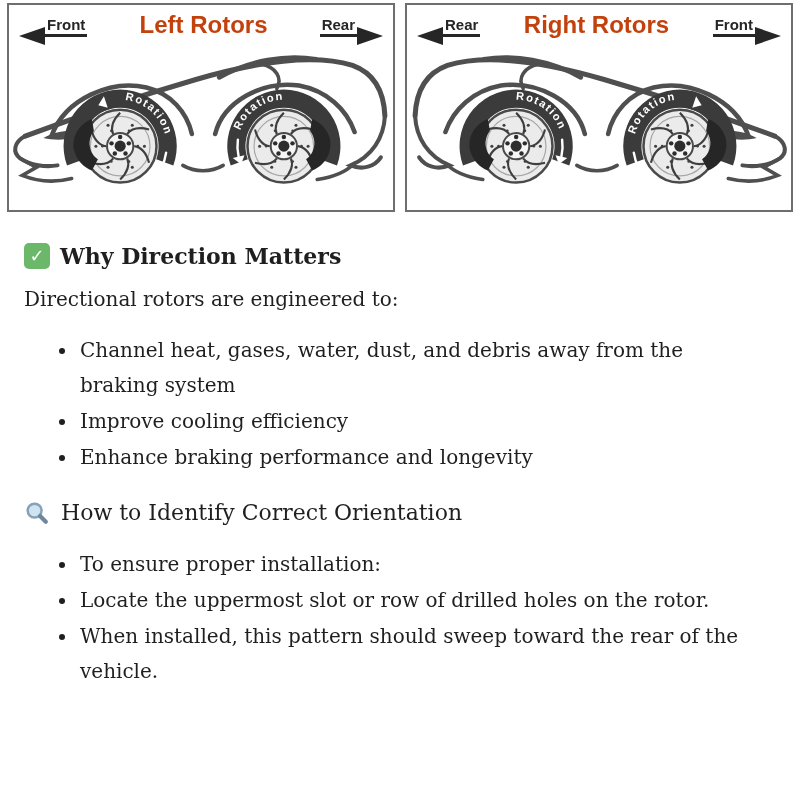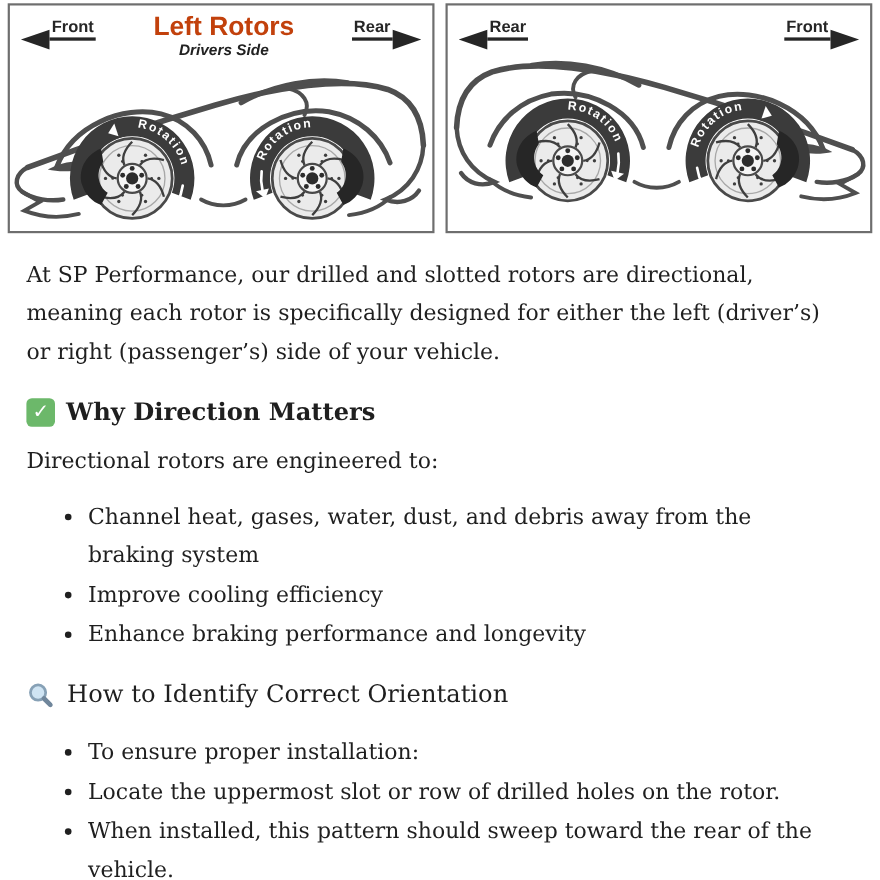--- a/index.html
+++ b/index.html
@@ -123,21 +123,20 @@
 <div class="panels">
 
   <div class="panel">
     <div class="panel-header">
       <div class="dir">
         <span class="tri tri-left"></span>
         <span class="dir-label">Front</span>
       </div>
       <div class="title-block">
         <div class="panel-title">Left Rotors</div>
-        <div class="panel-subtitle">Drivers Side</div>
       </div>
       <div class="dir">
         <span class="dir-label">Rear</span>
         <span class="tri tri-right"></span>
       </div>
     </div>
     <svg class="car-svg" viewBox="0 0 380 160">
       <use href="#carbody" xlink:href="#carbody"></use>
       <defs>
         <path id="rotL1" d="M 98.1,67.6 A 46 46 0 0 1 155.5,118.4"></path>
@@ -152,20 +151,21 @@
     </svg>
   </div>
 
   <div class="panel">
     <div class="panel-header">
       <div class="dir">
         <span class="tri tri-left"></span>
         <span class="dir-label">Rear</span>
       </div>
       <div class="title-block">
+        <div class="panel-title">Right Rotors</div>
       </div>
       <div class="dir">
         <span class="dir-label">Front</span>
         <span class="tri tri-right"></span>
       </div>
     </div>
     <svg class="car-svg" viewBox="0 0 380 160">
       <g transform="translate(380,0) scale(-1,1)">
           <use href="#carbody" xlink:href="#carbody"></use>
         </g>
@@ -178,21 +178,20 @@
       <text class="rot-text" text-anchor="middle"><textPath href="#rotR1" xlink:href="#rotR1" startOffset="50%">Rotation</textPath></text>
       <path class="rot-tail" d="M 224.4,118.4 A 46 46 0 0 0 229.4,133.6"></path>
       <polygon class="rot-arrow" points="291.6,71.4 286.1,62.6 282.3,74.0"></polygon>
       <text class="rot-text" text-anchor="middle"><textPath href="#rotR2" xlink:href="#rotR2" startOffset="50%">Rotation</textPath></text>
     </svg>
   </div>
 </div>
 
 <div class="article">
 
-  <p class="intro">At SP Performance, our drilled and slotted rotors are directional, meaning each rotor is specifically designed for either the left (driver’s) or right (passenger’s) side of your vehicle.</p>
 
   <div class="heading bold">
     <span class="check-icon">✓</span>
     <span>Why Direction Matters</span>
   </div>
 
   <p class="lead">Directional rotors are engineered to:</p>
 
   <ul class="bullets">
     <li>Channel heat, gases, water, dust, and debris away from the braking system</li>

